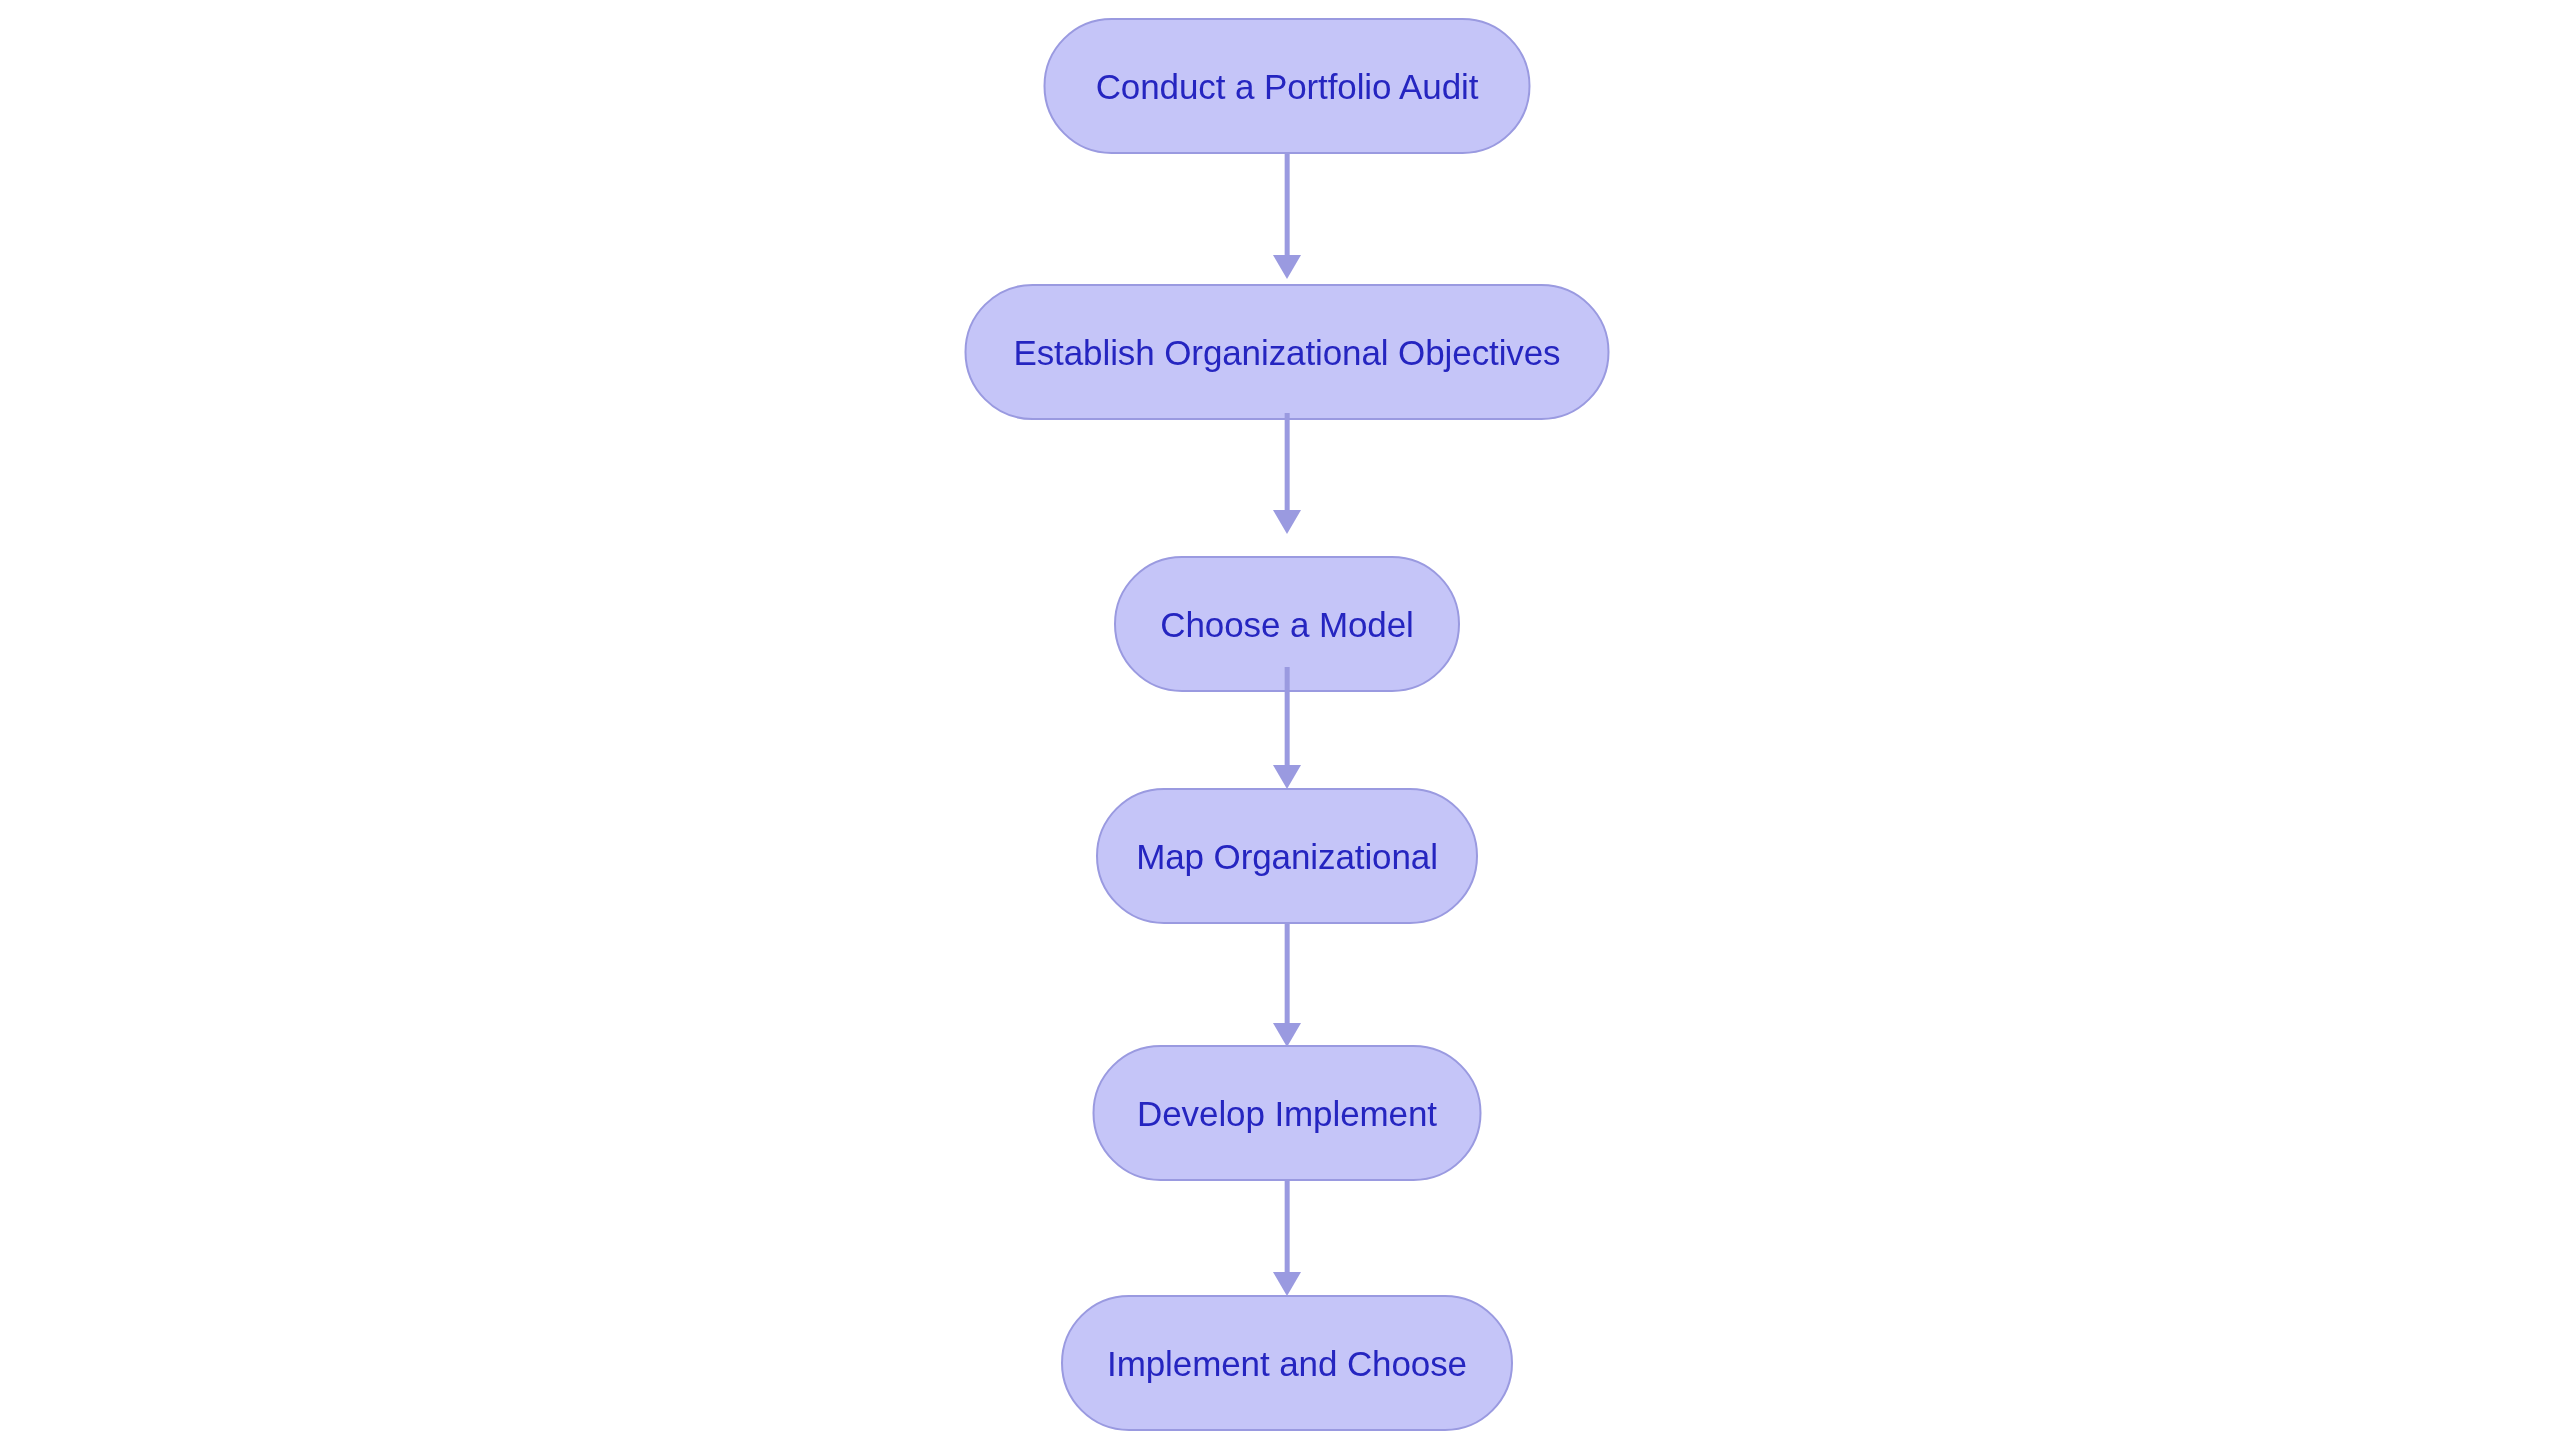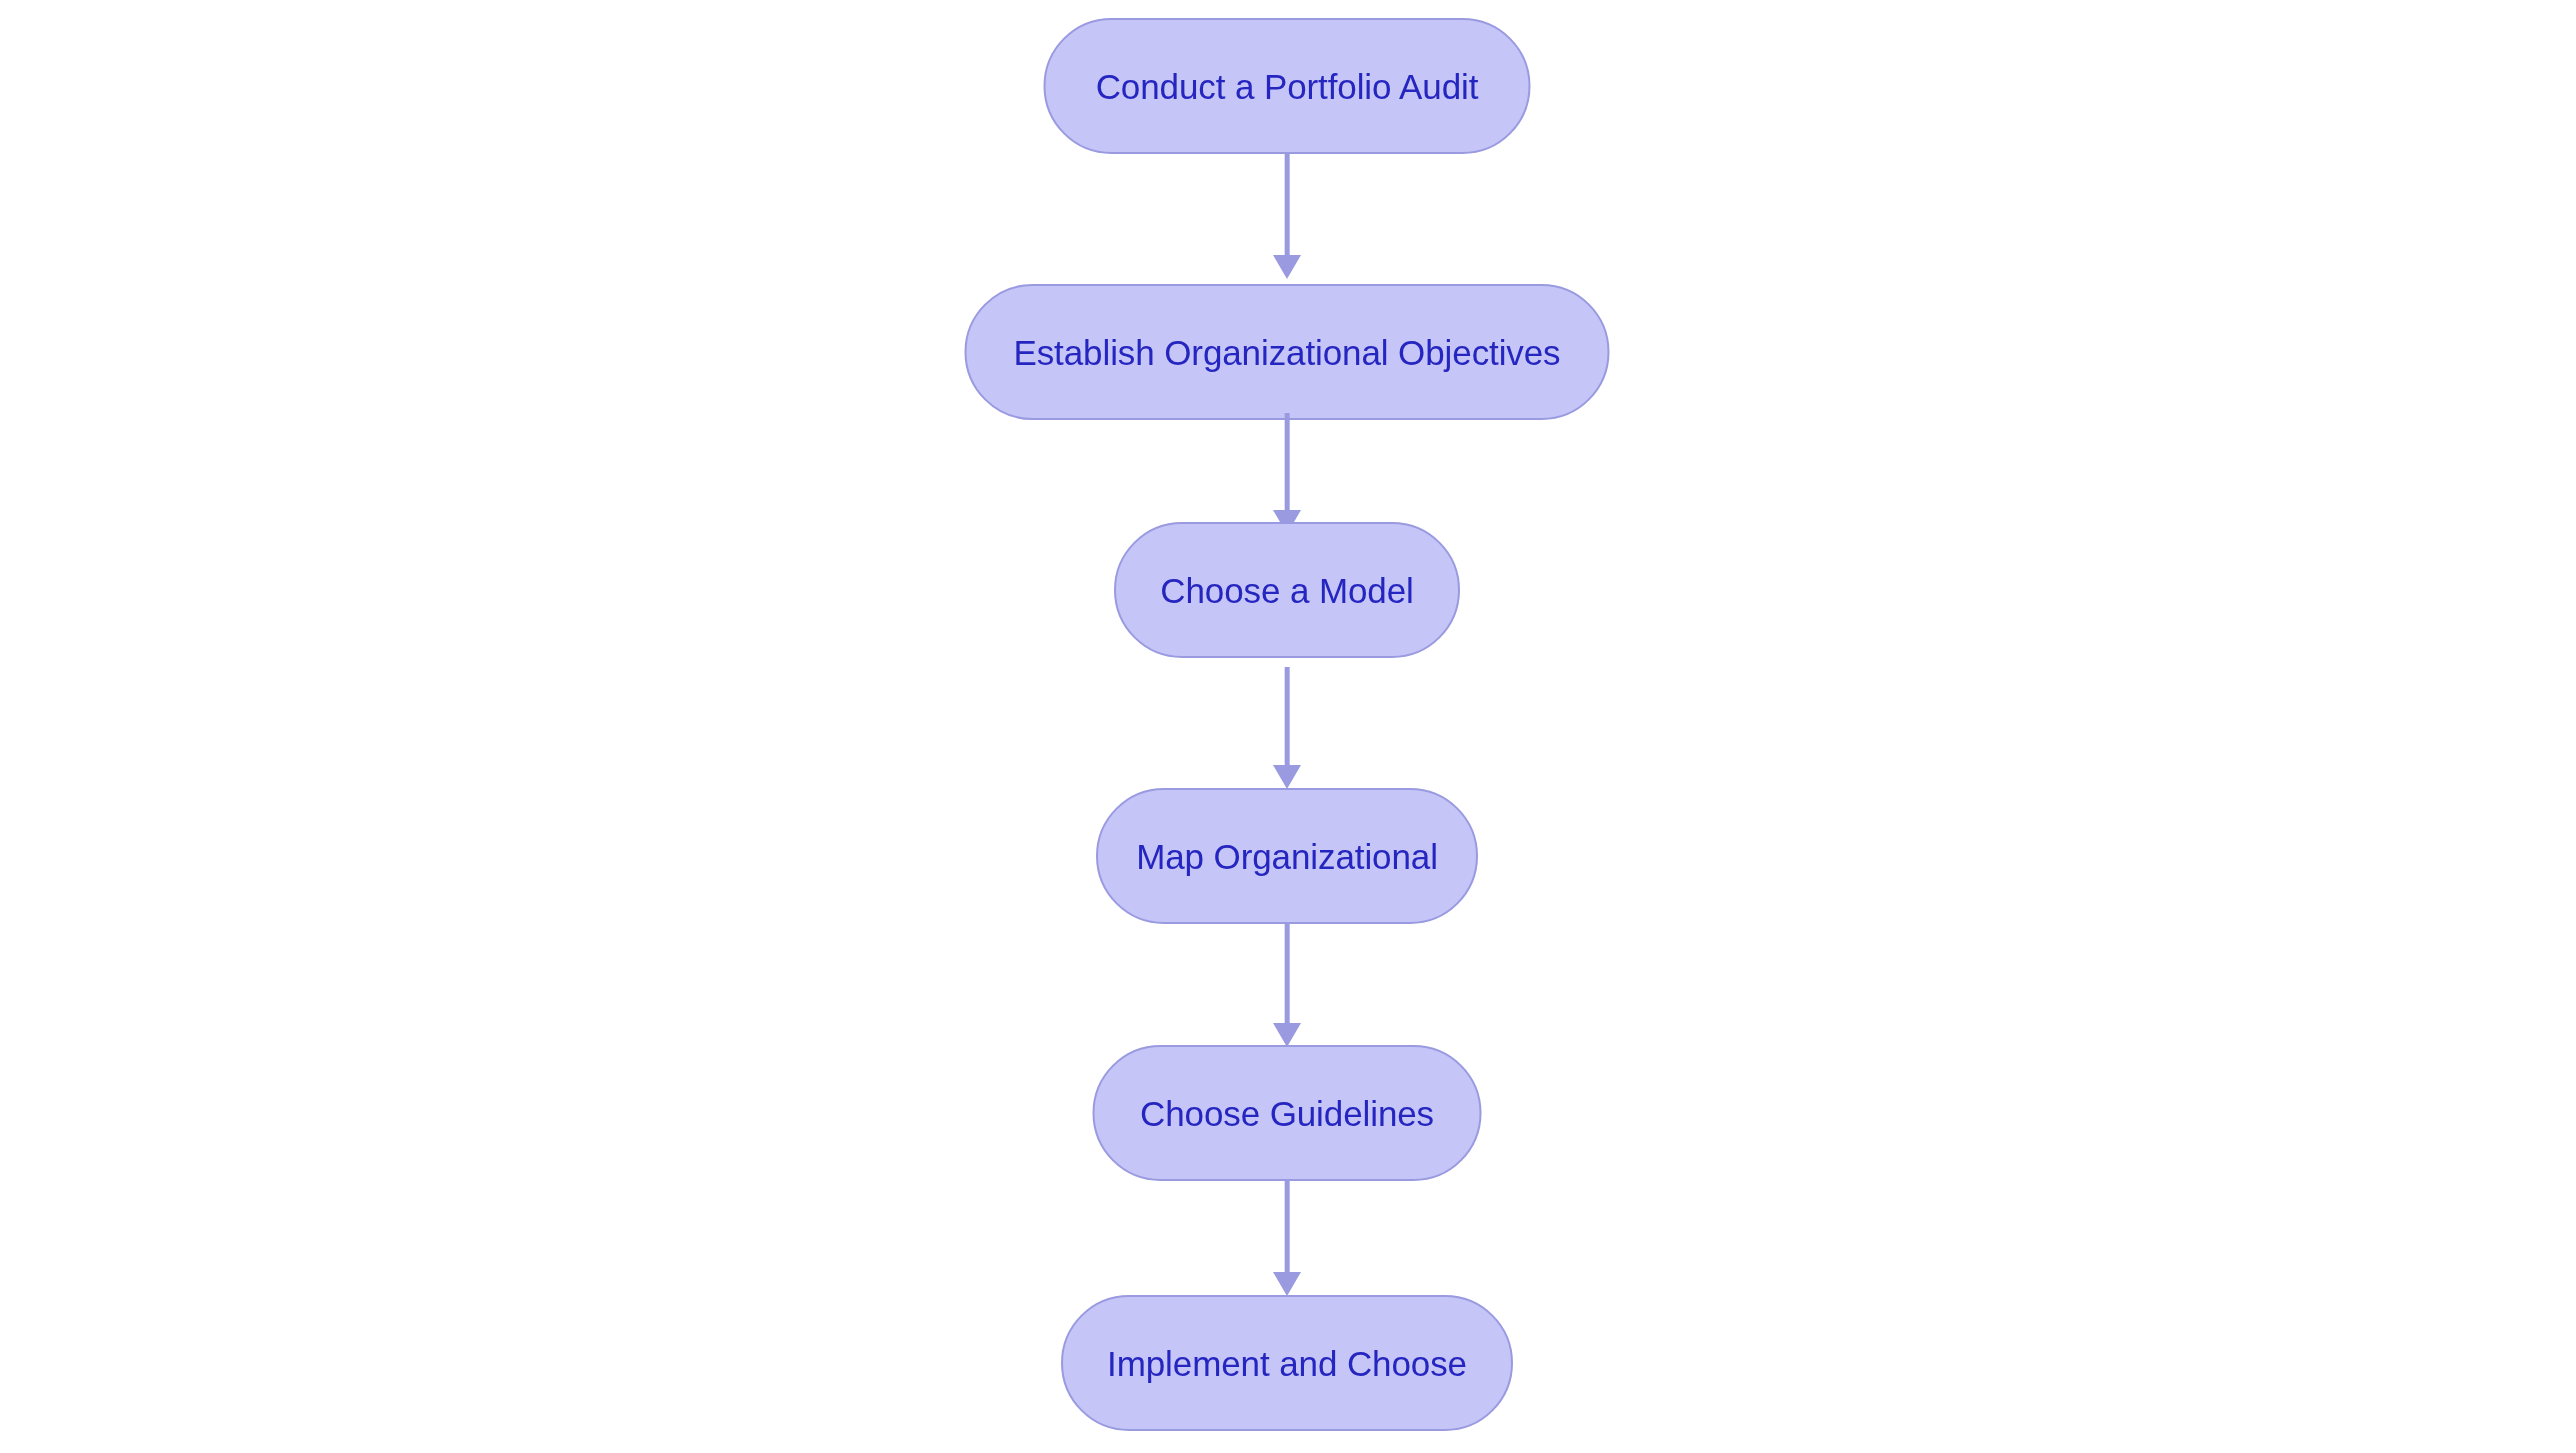--- a/index.html
+++ b/index.html
@@ -42,21 +42,21 @@
     line-height: 1;
     color: #2525c0;
     white-space: nowrap;
     letter-spacing: -0.1px;
     user-select: none;
   }
 
   
   .n0 { left: 1287px; top: 18px;   width: 487px; }
   .n1 { left: 1287px; top: 284px;  width: 645px; }
-  .n2 { left: 1287px; top: 522px;  width: 346px; }
+  .n2 { left: 1287px; top: 556px;  width: 346px; }
   .n3 { left: 1287px; top: 788px; width: 382px; }
   .n4 { left: 1287px; top: 1045px; width: 389px; }
   .n5 { left: 1287px; top: 1295px; width: 452px; }
 
   
   .connector {
     position: absolute;
     left: 1287px;
     transform: translateX(-50%);
     width: 40px;
@@ -127,21 +127,21 @@
   <div class="node n3">
     <span class="node-label">Map Organizational</span>
   </div>
 
   <div class="connector c3">
     <div class="stem"></div>
     <div class="head"></div>
   </div>
 
   <div class="node n4">
-    <span class="node-label">Choose Guidelines</span>
+    <span class="node-label">Develop Implement</span>
   </div>
 
   <div class="connector c4">
     <div class="stem"></div>
     <div class="head"></div>
   </div>
 
   <div class="node n5">
     <span class="node-label">Implement and Choose</span>
   </div>

